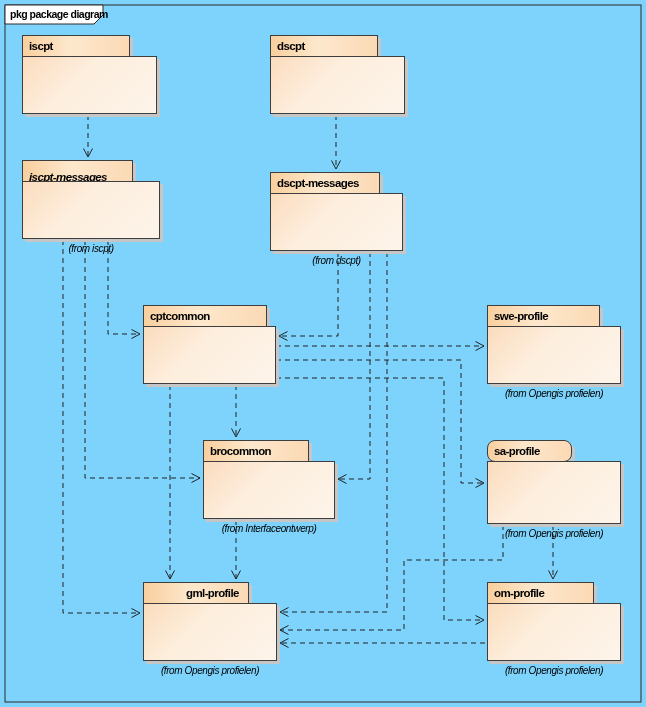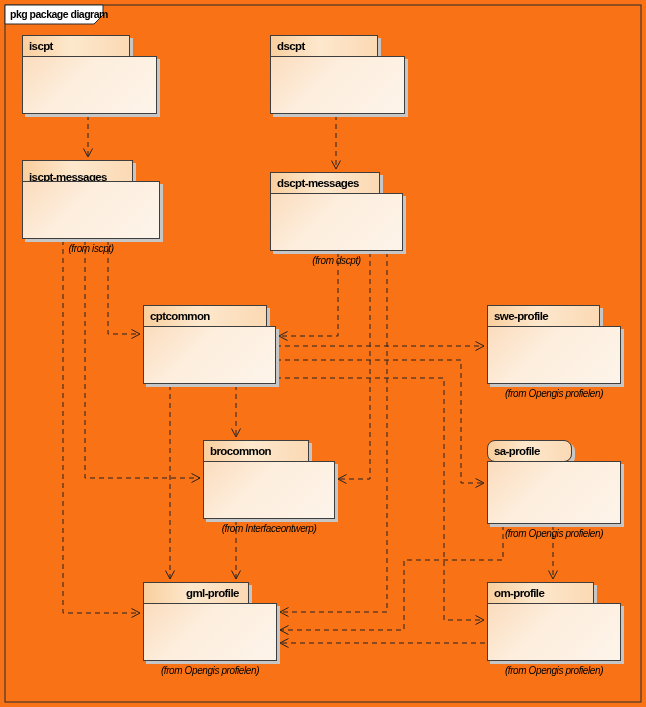--- a/index.html
+++ b/index.html
@@ -1,19 +1,19 @@
 <!DOCTYPE html>
 <html><head>
 <meta charset="utf-8">
 <style>
   html,body{margin:0;padding:0;background:#ffffff;}
   #canvas{
     position:relative;
     width:646px;height:707px;
-    background:#f97316;
+    background:#7dd3fc;
     font-family:"Liberation Sans", sans-serif;
     overflow:hidden;
   }
   #wires{position:absolute;left:0;top:0;z-index:1;}
   .pkg{position:absolute;z-index:2;}
   .pkg-tab{
     position:absolute;left:0;top:0;
     background:linear-gradient(90deg,#f9cf9e 0%,#fde8cd 45%,#fbd9b4 100%);
     border:1px solid #3e3e3e;
     box-shadow:3px 3px 0 #c6c6c6;
@@ -82,21 +82,21 @@
       </div>
       <div class="pkg-body" style="top: 21px; width: 135px; height: 58px;"></div>
     </div>
     <div class="pkg" style="left: 270px; top: 35px; width: 135px; height: 80px;">
       <div class="pkg-tab" style="width: 108px; height: 22px;">
         <span>dscpt</span>
       </div>
       <div class="pkg-body" style="top: 21px; width: 135px; height: 58px;"></div>
     </div>
     <div class="pkg" style="left: 22px; top: 160px; width: 138px; height: 80px;">
-      <div class="pkg-tab" style="width: 111px; height: 34px;">
+      <div class="pkg-tab" style="width: 111px; height: 34px; font-style: italic;">
         <span>iscpt-messages</span>
       </div>
       <div class="pkg-body" style="top: 21px; width: 138px; height: 58px;"></div>
     </div>
     <div class="from-label" style="left: 91px; top: 243px;">(from iscpt)</div>
     <div class="pkg" style="left: 270px; top: 172px; width: 133px; height: 80px;">
       <div class="pkg-tab" style="width: 110px; height: 22px;">
         <span>dscpt-messages</span>
       </div>
       <div class="pkg-body" style="top: 21px; width: 133px; height: 58px;"></div>

